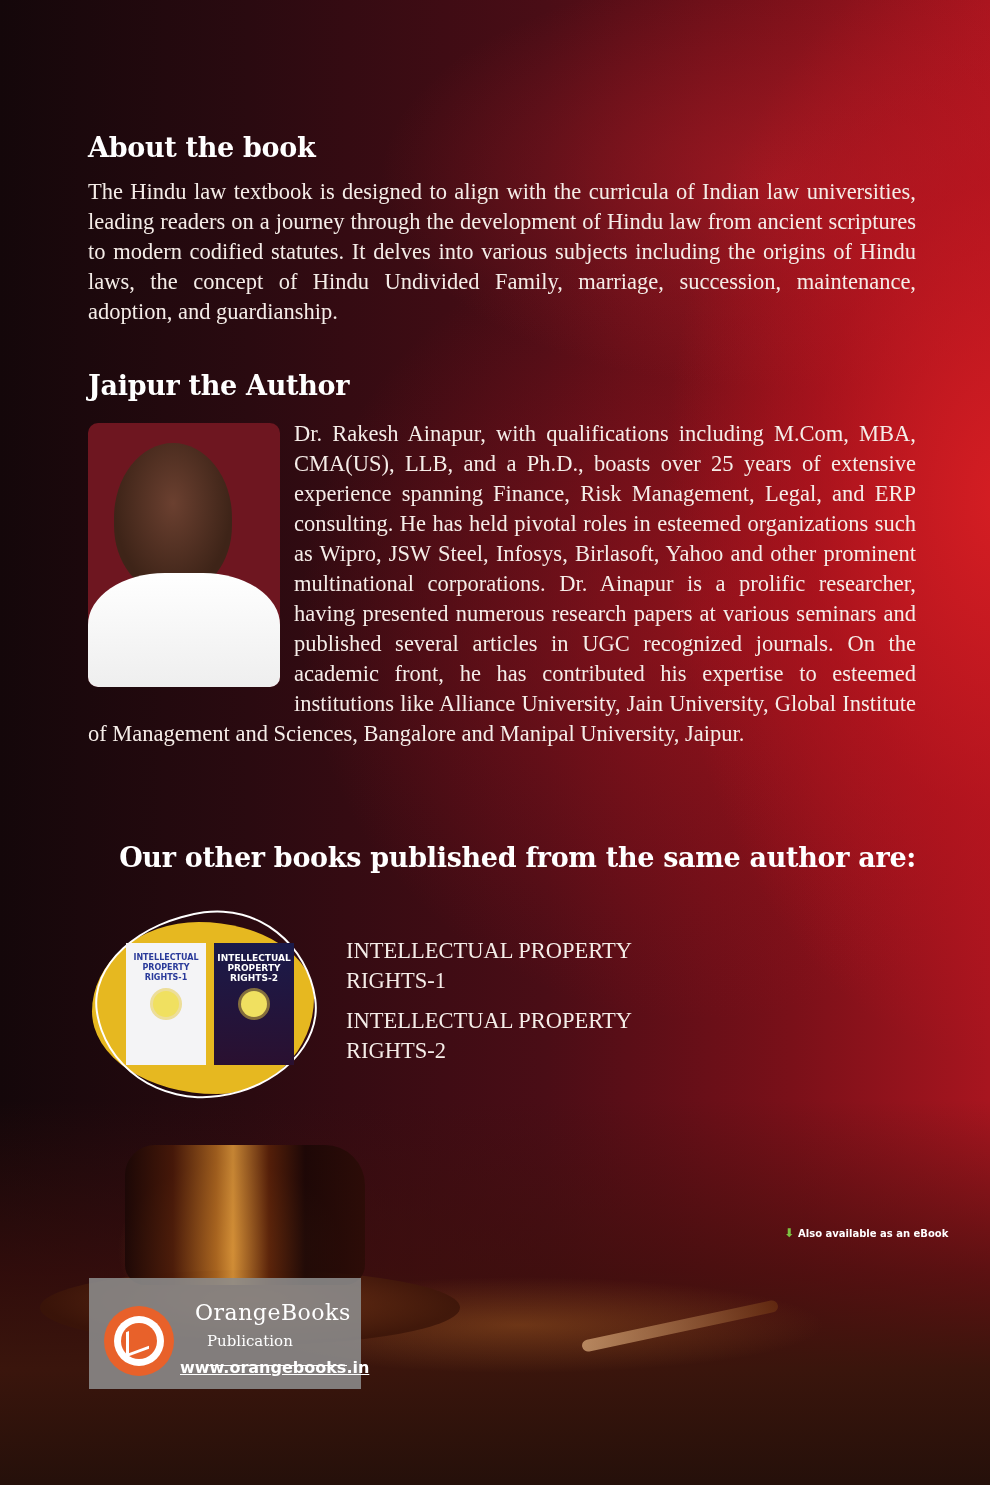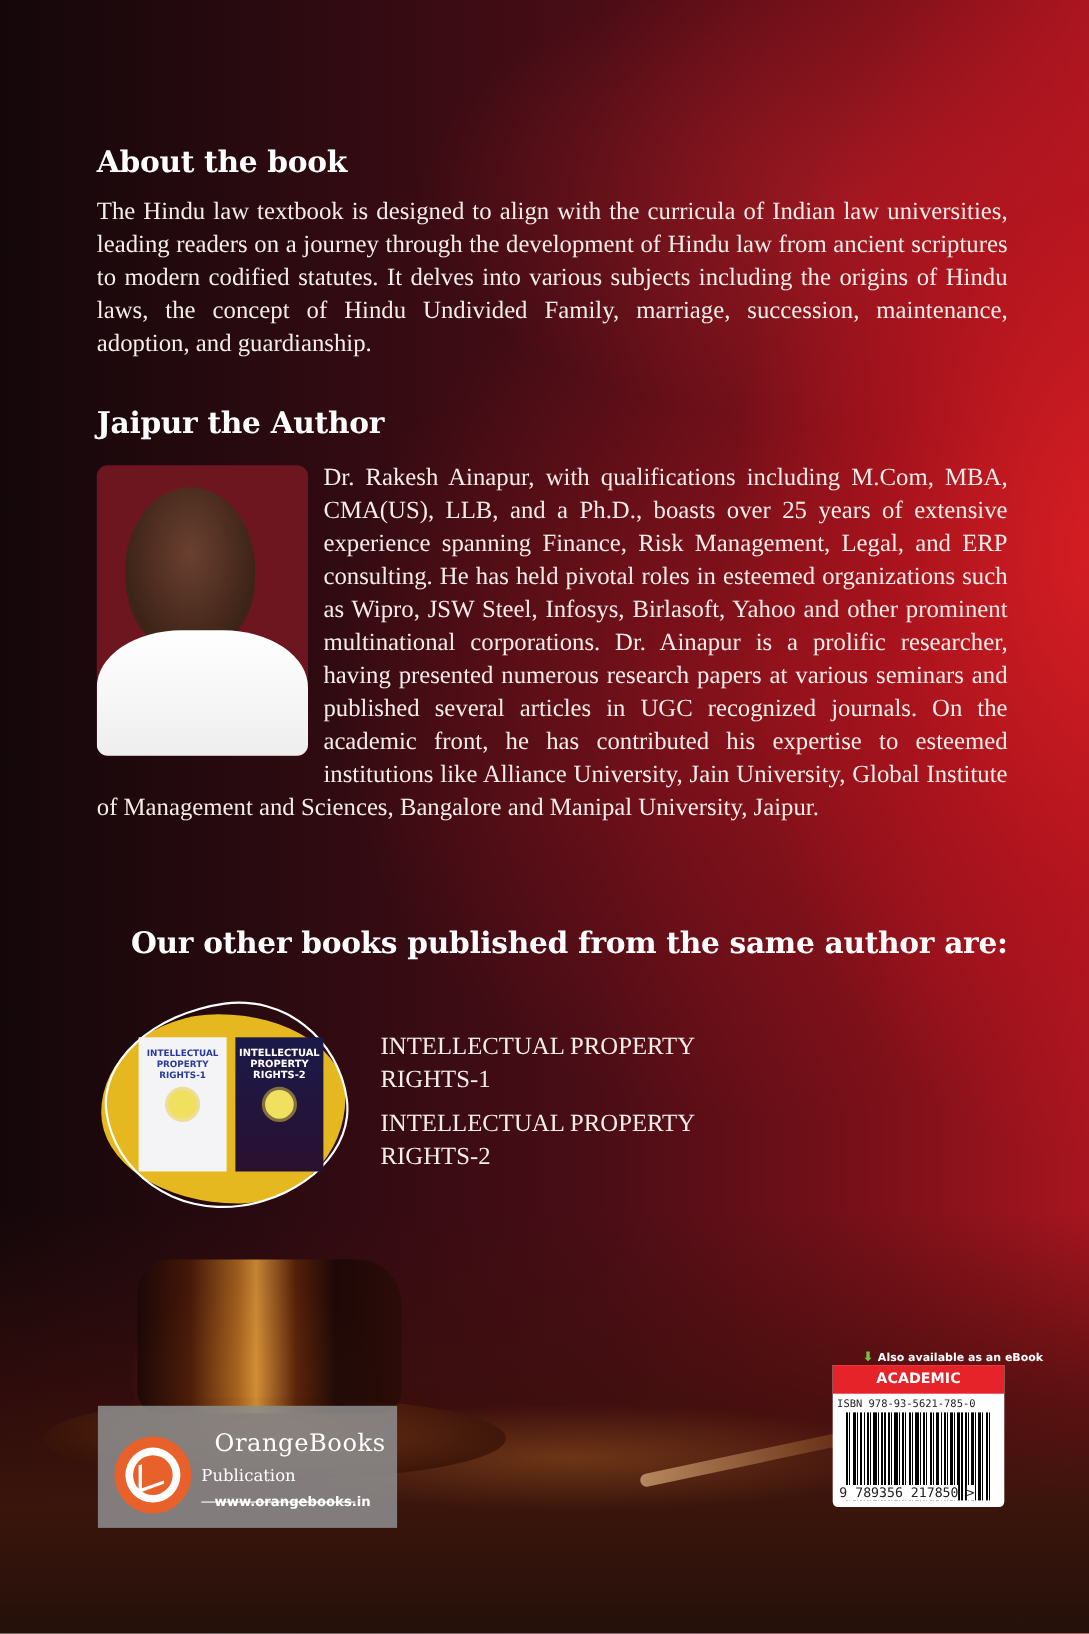--- a/index.html
+++ b/index.html
@@ -113,26 +113,26 @@
   }
   .pub-book-glyph {
     position: absolute; left: 37px; top: 50px; width: 20px; height: 22px; z-index: 2;
     border-left: 3px solid #fff; border-bottom: 3px solid #fff; transform: skewY(-20deg);
   }
   .pub-name {
     position: absolute; left: 106px; top: 22px; font-family: "DejaVu Serif", serif;
     font-size: 22px; color: #ffffff; letter-spacing: 0.5px;
   }
   .pub-sub {
-    position: absolute; left: 94px; top: 54px; font-family: "DejaVu Serif", serif;
+    position: absolute; left: 118px; top: 54px; font-family: "DejaVu Serif", serif;
     font-size: 15px; color: #ffffff; border-bottom: 1px solid #fff; padding-bottom: 15px; width: 140px;
   }
   .pub-url {
-    position: absolute; left: 106px; top: 80px; font-family: "DejaVu Sans", sans-serif;
-    font-weight: bold; font-size: 12px; color: #ffffff;
+    position: absolute; left: 91px; top: 80px; font-family: "DejaVu Sans", sans-serif;
+    font-weight: bold; font-size: 16px; color: #ffffff; text-decoration: underline;
   }
   .barcode-box { position: absolute; left: 757px; top: 1225px; width: 160px; }
   .ebook-line {
     font-family: "DejaVu Sans", sans-serif; font-size: 10px; font-weight: bold;
     color: #ffffff; height: 16px; line-height: 16px; white-space: nowrap; margin-left: 27px;
   }
   .ebook-line .arrow { color: #7cc242; margin-right: 4px; font-size: 12px; }
   .barcode-card { background: #ffffff; border-radius: 0 0 5px 5px; overflow: hidden; width: 156px; }
   .category-band {
     background: #e62329; color: #fff; text-align: center;
@@ -206,22 +206,13 @@
   <div class="pub-book-glyph"></div>
   <div class="pub-name">OrangeBooks</div>
   <div class="pub-sub">Publication</div>
   <div class="pub-url">www.orangebooks.in</div>
 </div>
 
 <div class="barcode-box">
   <div class="ebook-line">
     <span class="arrow">⬇</span><span>Also available as an eBook</span>
   </div>
-  <div class="barcode-card">
-    <div class="category-band">ACADEMIC</div>
-    <div class="isbn-text">ISBN 978-93-5621-785-0</div>
-    <div class="bars"></div>
-    <div class="barcode-digits">
-      <span>9 789356 217850</span>
-      <span>&gt;</span>
-    </div>
-  </div>
 </div>
 
 </body></html>

